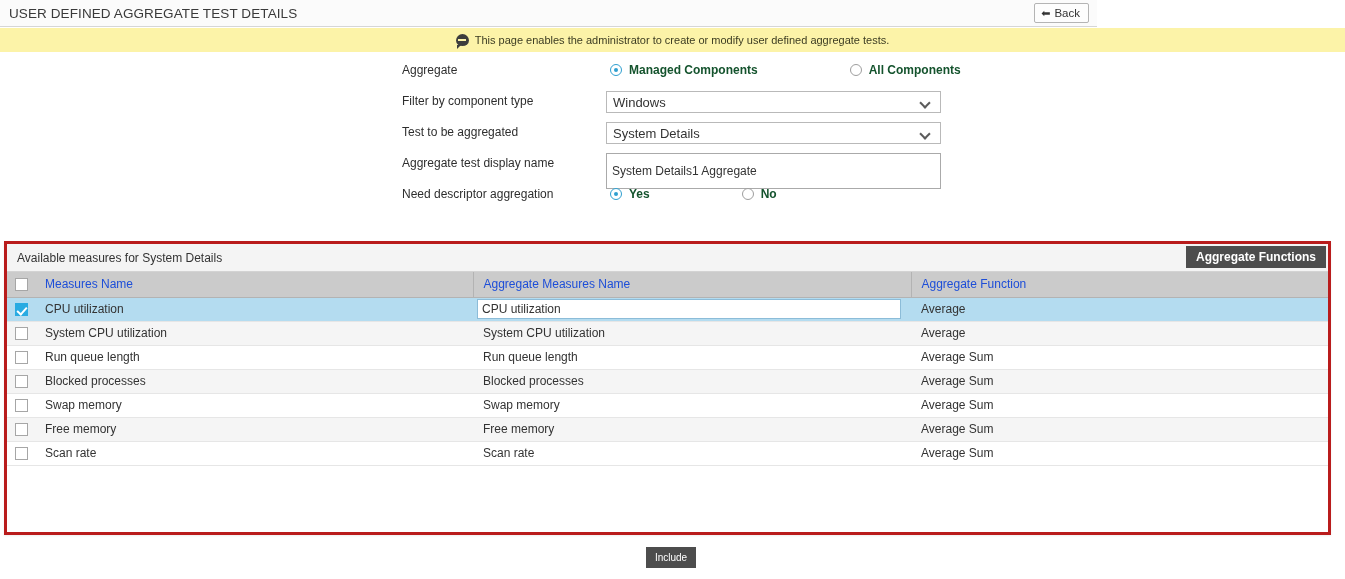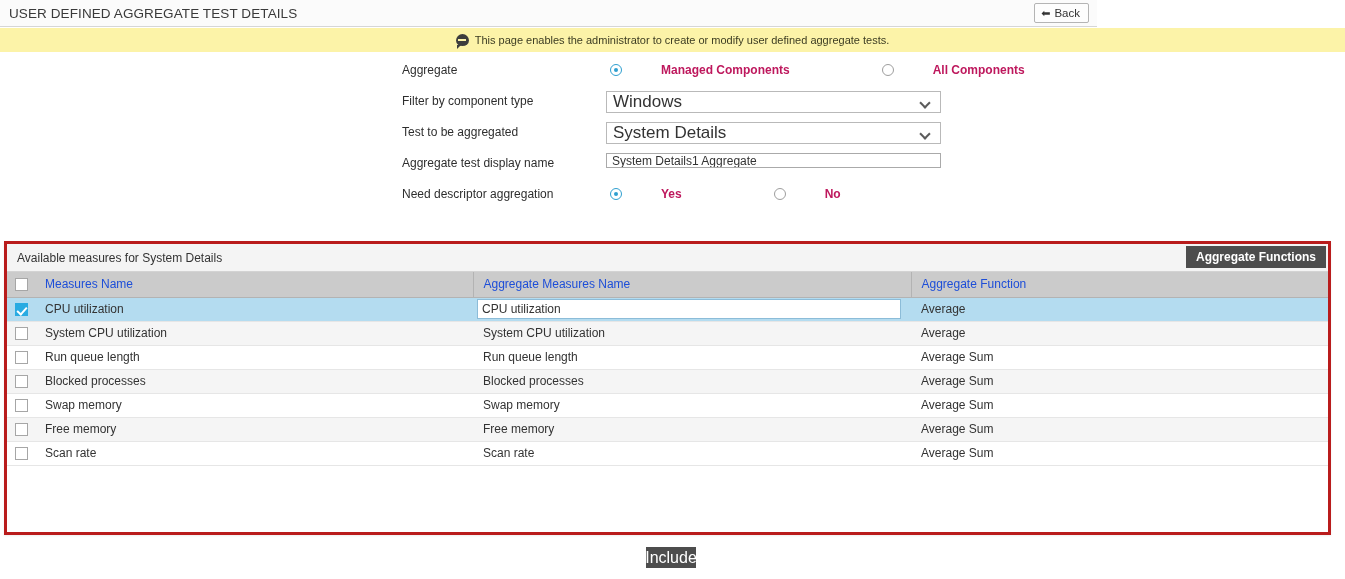--- a/index.html
+++ b/index.html
@@ -85,45 +85,45 @@
   .radio {
     width: 12px; height: 12px; border-radius: 50%;
     border: 1px solid #9e9e9e; background: #fff;
     display: inline-block; position: relative; flex: none;
   }
   .radio.checked { border-color: #2f9fd0; }
   .radio.checked::after {
     content: ""; position: absolute; left: 3px; top: 3px;
     width: 4px; height: 4px; border-radius: 50%; background: #2f9fd0;
   }
-  .radio-label { font-weight: bold; font-size: 12px; color: #be185d; margin-left: 32px; }
+  .radio-label { font-weight: bold; font-size: 12px; color: #14532d; }
 
   .select-box {
     position: absolute; left: 606px; top: 0;
     width: 335px; height: 22px;
     background: #ffffff;
     border: 1px solid #b9b9b9;
     display: flex; align-items: center;
     padding: 0 6px;
-    font-size: 17px; color: #333;
+    font-size: 13px; color: #333;
     cursor: pointer;
   }
   .select-box .sel-text { flex: 1; }
   .chev {
     width: 9px; height: 9px; position: relative; flex: none; margin-right: 4px;
   }
   .chev::after {
     content: ""; position: absolute; left: 0px; top: 1px;
     width: 6px; height: 6px;
     border-right: 2px solid #5b5b5b; border-bottom: 2px solid #5b5b5b;
     transform: rotate(45deg);
   }
   .text-input {
     position: absolute; left: 606px; top: 0;
-    width: 335px; height: 15px;
+    width: 335px; height: 36px;
     background: #ffffff;
     border: 1px solid #aaaaaa;
     padding: 0 5px;
     font-family: "Liberation Sans", sans-serif;
     font-size: 12px; color: #333;
   }
 
   
   .panel {
     position: absolute; left: 4px; top: 241px;
@@ -210,21 +210,21 @@
     padding: 0 4px;
     margin-left: -6px;
   }
 
   
   .include-btn {
     position: absolute; left: 646px; top: 547px;
     width: 50px; height: 21px;
     background: #4d4d4d;
     color: #ffffff;
-    font-size: 16px;
+    font-size: 10px;
     display: flex; align-items: center; justify-content: center;
     cursor: pointer;
   }
 </style>
 </head>
 <body>
 
 <div class="titlebar">
   <div class="title">USER DEFINED AGGREGATE TEST DETAILS</div>
   <div class="back-btn">

